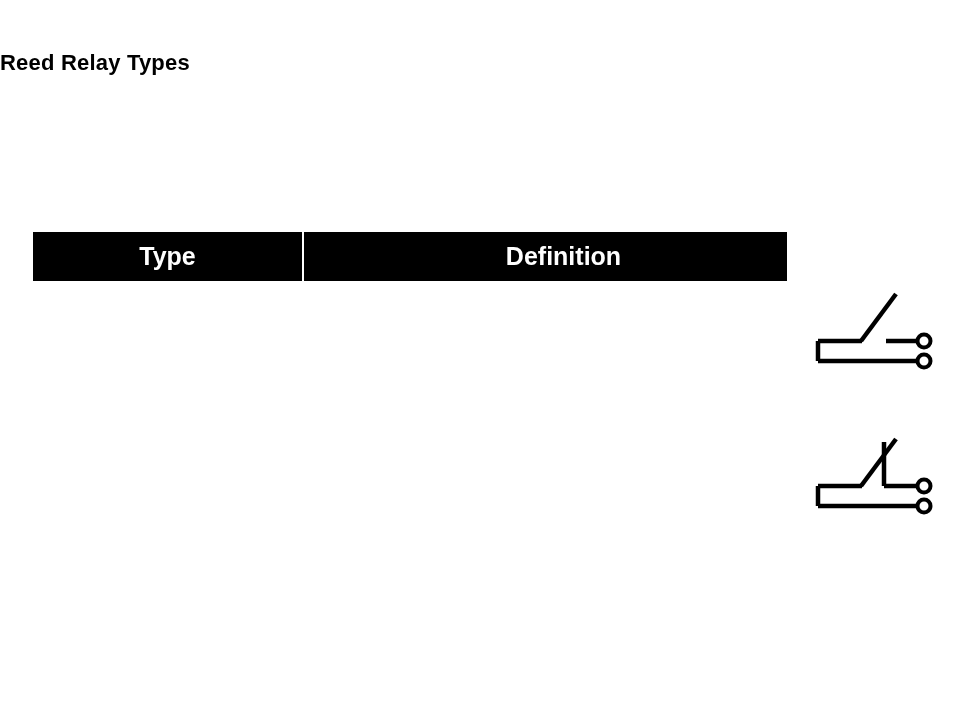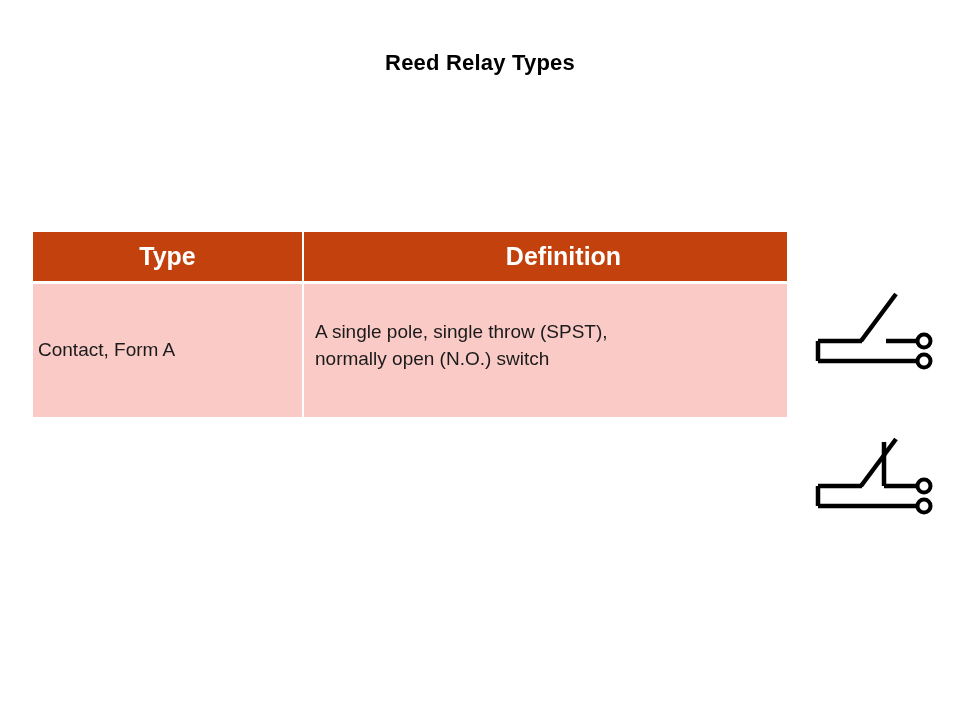--- a/index.html
+++ b/index.html
@@ -14,42 +14,42 @@
     overflow: hidden;
     position: relative;
   }
 
   
   #slide-title {
     position: absolute;
     left: 0;
     top: 50px;
     width: 960px;
-    text-align: center;
+    text-align: left;
     font-size: 22px;
     font-weight: bold;
     color: #000000;
     letter-spacing: 0.2px;
   }
 
   
   #relay-table {
     position: absolute;
     left: 33px;
     top: 232px;
     width: 754px;
     border-collapse: separate;
     border-spacing: 0;
     table-layout: fixed;
   }
   #relay-table col.col-type  { width: 271px; }
   #relay-table col.col-def   { width: 483px; }
 
   #relay-table th {
-    background: #c2410c;
+    background: #000000;
     color: #ffffff;
     font-size: 25px;
     font-weight: bold;
     text-align: center;
     height: 49px;
     padding: 0;
     border-right: 2px solid #ffffff;
   }
   #relay-table th:last-child { border-right: none; padding-left: 36px; }
 
@@ -97,31 +97,20 @@
     <col class="col-type">
     <col class="col-def">
   </colgroup>
   <thead>
     <tr>
       <th>Type</th>
       <th>Definition</th>
     </tr>
   </thead>
   <tbody>
-    <tr class="row-a">
-      <td class="cell-type">
-        <span class="type-label">Contact, Form A</span>
-      </td>
-      <td class="cell-def">
-        <span class="def-text">
-          <span>A single pole, single throw (SPST),</span><br>
-          <span>normally open (N.O.) switch</span>
-        </span>
-      </td>
-    </tr>
   </tbody>
 </table>
 
 <div class="symbol" id="symbol-form-a">
   <svg width="140" height="110" viewBox="0 0 140 110" xmlns="http://www.w3.org/2000/svg">
     <g stroke="#000000" stroke-width="4.5" fill="none" stroke-linecap="butt">
 
       <path d="M12 78 H112"></path>
 
       <path d="M12 58 H56"></path>

